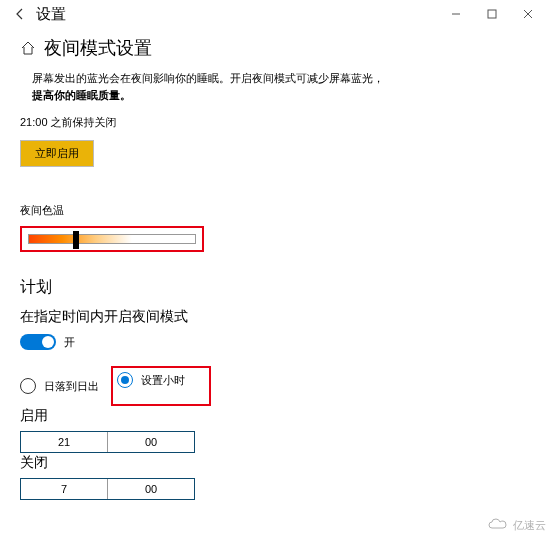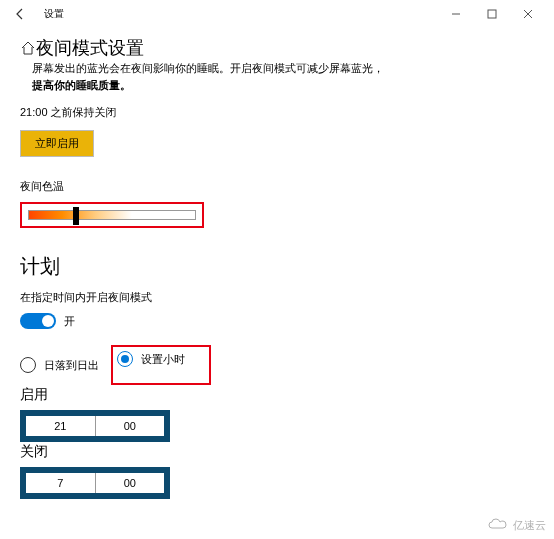--- a/index.html
+++ b/index.html
@@ -1,62 +1,62 @@
 <!DOCTYPE html>
 <html><head>
   <meta charset="utf-8">
   <style>
     * { margin: 0; padding: 0; box-sizing: border-box; font-family: "Microsoft YaHei", "Segoe UI", sans-serif; }
     body { width: 554px; height: 539px; background: #fff; color: #000; font-size: 12px; position: relative; }
     
     .titlebar { display: flex; align-items: center; height: 28px; padding: 0 8px; }
     .back-btn { width: 24px; height: 24px; display: flex; align-items: center; justify-content: center; cursor: pointer; }
-    .titlebar-title { margin-left: 12px; font-size: 10px; }
+    .titlebar-title { margin-left: 4px; font-size: 15px; }
     .win-controls { margin-left: auto; display: flex; gap: 0; }
     .win-btn { width: 36px; height: 24px; display: flex; align-items: center; justify-content: center; cursor: pointer; color: #555; }
     
     .content { padding: 8px 20px 20px 20px; }
     
-    .page-header { display: flex; align-items: center; }
+    .page-header { display: flex; align-items: center; gap: 8px; margin-bottom: 10px; }
     .home-icon { width: 16px; height: 16px; }
     .page-title { font-size: 18px; font-weight: 400; }
     
     .desc { font-size: 11px; line-height: 1.5; margin-bottom: 12px; margin-left: 12px; }
     .bold { font-weight: bold; text-align: right; }
     
     .status-text { font-size: 11px; margin-bottom: 10px; }
     
     .button { display: inline-block; background: #eab308; border: 1px solid #bbb; padding: 5px 14px; font-size: 11px; cursor: pointer; }
     
-    .section-label { font-size: 11px; margin-top: 22px; margin-bottom: 8px; }
+    .section-label { font-size: 11px; margin-top: 36px; margin-bottom: 8px; }
     
     .highlight-box { border: 2px solid #e60012; padding: 6px; display: inline-block; }
     
     .slider-track { width: 168px; height: 10px; background: linear-gradient(to right, #ff4500 0%, #ff8c00 20%, #ffcc80 40%, #fff 62%, #fff 100%); border: 1px solid #999; position: relative; }
     .slider-thumb { position: absolute; top: -4px; left: 44px; width: 6px; height: 18px; background: #000; cursor: pointer; }
     
-    h2.section-title { font-size: 20px; font-weight: 400; margin-top: 22px; margin-bottom: 10px; }
+    h2.section-title { font-size: 16px; font-weight: 400; margin-top: 22px; margin-bottom: 10px; }
     
-    .sub-label { font-size: 11px; margin-bottom: 8px; }
+    .sub-label { font-size: 14px; margin-bottom: 8px; }
     
     .toggle-row { display: flex; align-items: center; gap: 8px; margin-bottom: 16px; }
     .toggle { width: 36px; height: 16px; background: #0078d7; border-radius: 8px; position: relative; cursor: pointer; }
     .toggle-knob { position: absolute; right: 2px; top: 2px; width: 12px; height: 12px; background: #fff; border-radius: 50%; }
     .toggle-label { font-size: 11px; }
     
     .radio-group { display: flex; flex-direction: row; gap: 12px; }
     .radio-row { display: flex; align-items: center; gap: 8px; cursor: pointer; }
     .radio { width: 16px; height: 16px; border: 1.5px solid #333; border-radius: 50%; display: flex; align-items: center; justify-content: center; flex-shrink: 0; }
     .radio.selected { border-color: #0078d7; }
     .radio.selected::after { content: ''; width: 8px; height: 8px; background: #0078d7; border-radius: 50%; }
     .radio-text { font-size: 11px; }
     .radio-highlight { border: 2px solid #e60012; padding: 4px 24px 16px 4px; display: inline-flex; }
     
     .time-label { font-size: 14px; margin-top: 1px; margin-bottom: 6px; }
-    .time-picker { display: flex; border: 6px solid #0c4a6e; width: 150px; }
+    .time-picker { display: flex; border: 1px solid #0c4a6e; width: 175px; }
     .time-cell { flex: 1; text-align: center; padding: 4px 0; font-size: 11px; cursor: pointer; }
     .time-cell:first-child { border-right: 1px solid #999; }
     
     .watermark { position: absolute; right: 8px; bottom: 6px; font-size: 11px; color: #b0b0b0; display: flex; align-items: flex-end; gap: 4px; }
     .cloud-icon { color: #b0b0b0; }
   </style>
 </head>
 <body>
 
 <div class="titlebar">

